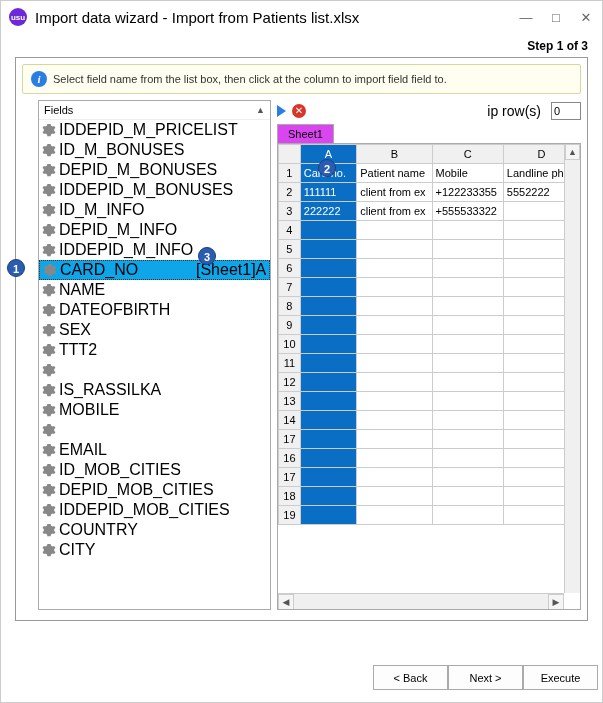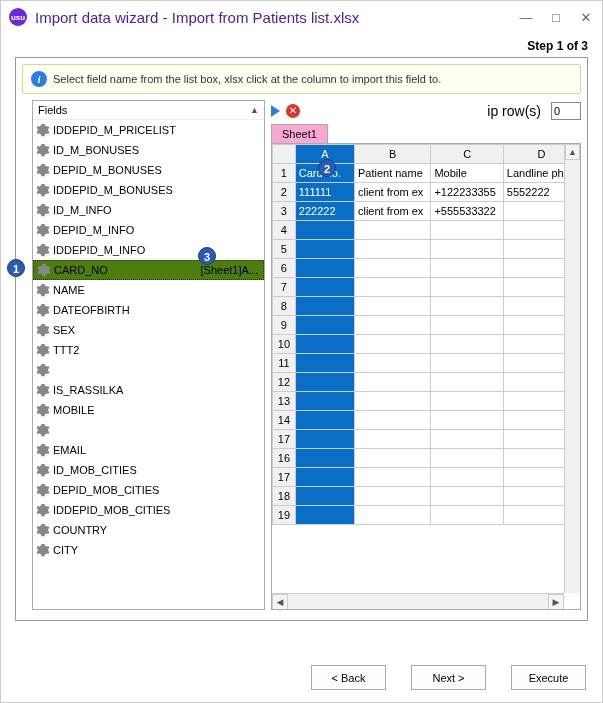--- a/index.html
+++ b/index.html
@@ -1,82 +1,82 @@
 <!DOCTYPE html>
 <html><head>
 <meta charset="utf-8">
 <style>
 * { box-sizing: border-box; margin: 0; padding: 0; }
 body { font-family: "Segoe UI", Tahoma, sans-serif; font-size: 11px; background: #fff; width: 603px; height: 703px; position: relative; border: 1px solid #ccc; }
 .titlebar { height: 32px; display: flex; align-items: center; padding: 0 8px; }
 .app-icon { width: 18px; height: 18px; border-radius: 50%; background: #6d28d9; display: flex; align-items: center; justify-content: center; color: #fff; font-size: 8px; font-weight: bold; margin-right: 8px; }
-.title { color: #4c1d95; font-size: 15px; flex: 1; }
+.title { color: #000000; font-size: 15px; flex: 1; }
 .win-controls { display: flex; gap: 14px; }
 .win-btn { width: 16px; height: 16px; color: #666; display: flex; align-items: center; justify-content: center; cursor: pointer; font-size: 13px; }
 .content { padding: 6px 14px; }
 .step-label { text-align: right; font-weight: bold; font-size: 12px; padding-bottom: 4px; }
 .panel { border: 1px solid #999; height: 564px; }
 .info-bar { background: #fffef0; border: 1px solid #d6d69f; margin: 6px; padding: 6px 8px; display: flex; align-items: center; border-radius: 2px; }
 .info-icon { width: 16px; height: 16px; border-radius: 50%; background: #2a7de1; color: #fff; font-weight: bold; font-style: italic; text-align: center; line-height: 16px; font-family: Georgia, serif; margin-right: 6px; font-size: 11px; }
 .info-text { font-size: 11px; color: #333; }
 .body-area { display: flex; height: 510px; }
-.fields-panel { width: 233px; margin-left: 16px; border: 1px solid #aaa; display: flex; flex-direction: column; }
+.fields-panel { width: 233px; margin-left: 22px; border: 1px solid #aaa; display: flex; flex-direction: column; }
 .fields-header { padding: 3px 5px; font-size: 11px; border-bottom: 1px solid #eee; display: flex; justify-content: space-between; align-items: center; }
 .scroll-up { font-size: 9px; color: #555; }
 .fields-list { flex: 1; overflow: hidden; position: relative; }
-.field-item { display: flex; align-items: center; padding: 2px 3px; font-size: 11px; height: 20px; cursor: pointer; }
-.field-item.selected { border: 1px dotted #333; background: #4d7c0f; }
+.field-item { display: flex; align-items: center; padding: 2px 3px; font-size: 16px; height: 20px; cursor: pointer; }
+.field-item.selected { border: 1px dotted #333; background: #0ea5e9; }
 .gear { width: 14px; height: 14px; margin-right: 3px; position: relative; }
 .gear svg { width: 14px; height: 14px; }
 .field-label { flex: 1; white-space: nowrap; overflow: hidden; }
 .field-mapping { margin-left: auto; padding-right: 2px; white-space: nowrap; overflow: hidden; max-width: 70px; text-overflow: clip; }
 .badge { position: absolute; z-index: 10; width: 18px; height: 18px; border-radius: 50%; background: #2a5db0; color: #fff; font-weight: bold; font-size: 11px; text-align: center; line-height: 18px; border: 1px solid #1a3d80; }
 .right-panel { flex: 1; display: flex; flex-direction: column; padding-left: 6px; padding-right: 6px; }
 .right-toolbar { height: 22px; display: flex; align-items: center; gap: 6px; padding: 2px 0; }
 .play-btn { width: 0; height: 0; border-top: 6px solid transparent; border-bottom: 6px solid transparent; border-left: 9px solid #2a7de1; cursor: pointer; }
 .del-btn { width: 14px; height: 14px; border-radius: 50%; background: #d9362a; color: #fff; text-align: center; line-height: 13px; font-size: 10px; cursor: pointer; }
 .spacer { flex: 1; }
 .skip-label { font-size: 14px; margin-right: 4px; }
 .skip-input { width: 30px; height: 18px; border: 1px solid #888; font-size: 11px; padding: 0 2px; }
-.sheet-tab { display: inline-block; border: 1px solid #aaa; border-bottom: none; padding: 3px 10px; font-size: 11px; background: #f9a8d4; margin-top: 2px; }
+.sheet-tab { display: inline-block; border: 1px solid #aaa; border-bottom: none; padding: 3px 10px; font-size: 11px; background: #d946ef; margin-top: 2px; }
 .grid-wrap { border: 1px solid #aaa; flex: 1; position: relative; overflow: hidden; }
 .grid { font-size: 11px; border-collapse: collapse; table-layout: fixed; }
 .grid th, .grid td { border: 1px solid #ccc; height: 19px; padding: 0 3px; overflow: hidden; white-space: nowrap; text-align: left; font-weight: normal; background: #fff; }
 .grid th { background: #f0f0f0; text-align: center; }
 .grid .rownum { background: #f0f0f0; text-align: center; width: 26px; }
 .grid td.sel, .grid th.sel-col { background: #0a6ec4; color: #fff; }
 .grid th.sel-col { color: #fff; }
 .col-a { width: 68px; } .col-b { width: 80px; } .col-c { width: 76px; } .col-d { width: 70px; }
 .hscroll { position: absolute; bottom: 0; left: 0; right: 16px; height: 16px; background: #f0f0f0; border-top: 1px solid #ccc; display: flex; align-items: center; }
 .hscroll .arrow { width: 16px; height: 16px; text-align: center; line-height: 14px; border: 1px solid #ccc; background: #f5f5f5; font-size: 9px; color: #555; cursor: pointer; }
 .hscroll .track { flex: 1; }
 .vscroll { position: absolute; top: 0; right: 0; width: 16px; bottom: 16px; background: #f0f0f0; border-left: 1px solid #ccc; }
 .vscroll .arrow { height: 16px; text-align: center; line-height: 14px; border: 1px solid #ccc; background: #f5f5f5; font-size: 9px; color: #555; cursor: pointer; }
-.buttons { position: absolute; bottom: 12px; right: 16px; display: flex; gap: 25px; }
+.buttons { position: absolute; bottom: 12px; right: 4px; display: flex; gap: 0; }
 .btn { min-width: 75px; height: 25px; border: 1px solid #aaa; background: #fdfdfd; font-size: 11px; cursor: pointer; padding: 0 12px; }
 </style>
 </head>
 <body>
 
 <div class="titlebar">
   <div class="app-icon">usu</div>
   <div class="title">Import data wizard - Import from Patients list.xlsx</div>
   <div class="win-controls">
     <div class="win-btn">—</div>
     <div class="win-btn">□</div>
     <div class="win-btn">✕</div>
   </div>
 </div>
 
 <div class="content">
   <div class="step-label">Step 1 of 3</div>
   <div class="panel">
     <div class="info-bar">
       <div class="info-icon">i</div>
-      <div class="info-text">Select field name from the list box, xlsx click at the column to import this field to.</div>
+      <div class="info-text">Select field name from the list box, then click at the column to import field field to.</div>
     </div>
     <div class="body-area">
       <div class="fields-panel">
         <div class="fields-header">
           <span>Fields</span>
           <span class="scroll-up">▲</span>
         </div>
         <div class="fields-list" id="fields-list">
             <div class="field-item">
               <span class="gear"><svg viewBox="0 0 16 16">

